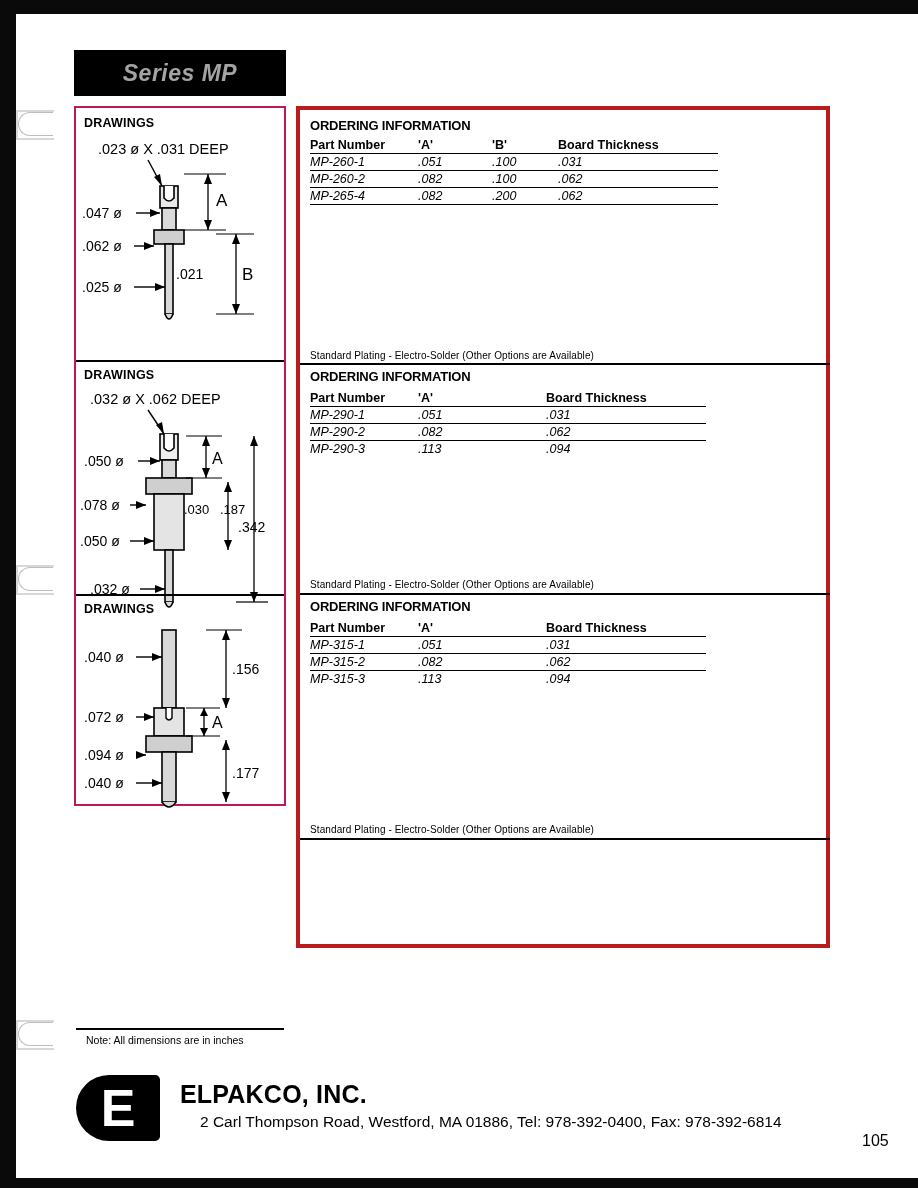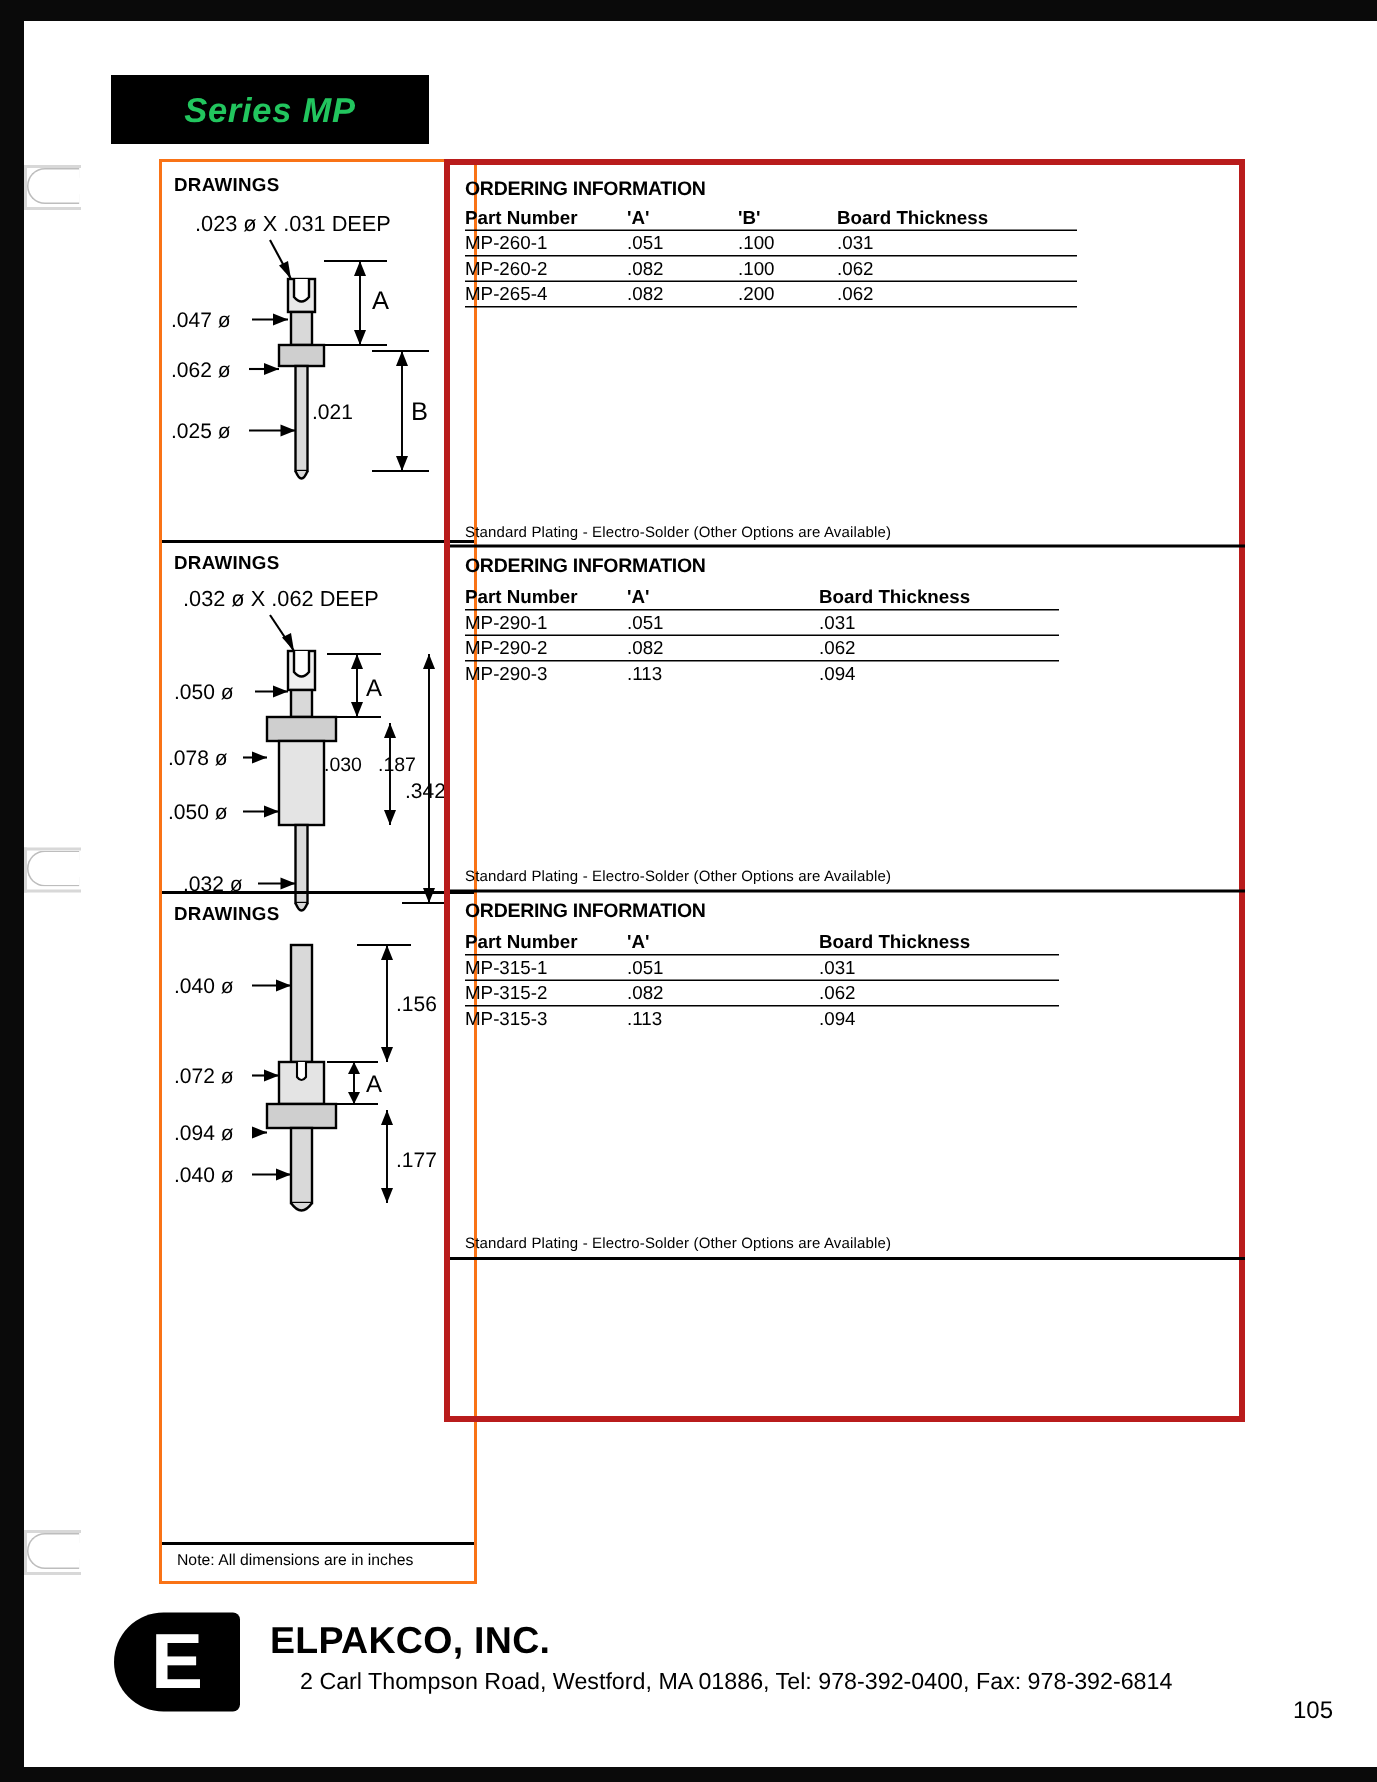--- a/index.html
+++ b/index.html
@@ -55,21 +55,21 @@
     border-top: 1px solid #bdbdbd;
     border-bottom: 1px solid #bdbdbd;
     border-left: 1px solid #bdbdbd;
     border-radius: 14px 0 0 14px;
   }
 
   
   .hdr-left, .hdr-right {
     position: absolute;
     background: #000;
-    color: #22c55e;
+    color: #a3a3a3;
     display: flex;
     align-items: center;
     justify-content: center;
     font-weight: bold;
     letter-spacing: .5px;
   }
   .hdr-left {
     left: 74px; top: 50px;
     width: 212px; height: 46px;
     font-size: 23px;
@@ -78,24 +78,23 @@
   .hdr-right {
     left: 296px; top: 50px;
     width: 534px; height: 46px;
     font-size: 22px;
   }
 
   
   .left-col {
     position: absolute;
     left: 74px; top: 106px;
-    width: 212px; height: 950px;
-    border: 2px solid #f97316;
+    width: 212px; height: 700px;
+    border: 2px solid #be185d;
     box-sizing: border-box;
-    margin-left: 32px;
   }
   .right-col {
     position: absolute;
     left: 296px; top: 106px;
     width: 534px; height: 842px;
     border: 4px solid #b91c1c;
     box-sizing: border-box;
   }
 
   .drw-label {
@@ -139,20 +138,21 @@
     padding: 0 0 1px 0;
     border-bottom: 1.6px solid #000;
     white-space: nowrap;
   }
   .tbl td {
     font-size: 12.5px;
     padding: 1px 0 1px 0;
     border-bottom: 1px solid #000;
     white-space: nowrap;
     font-family: "Liberation Sans", sans-serif;
+    font-style: italic;
   }
   .tbl tr:last-child td { border-bottom: 1px solid #000; }
   .c-pn { width: 108px; }
   .c-a  { width: 74px; }
   .c-b  { width: 66px; }
   .c-bt { width: 160px; }
   .c-a2 { width: 128px; }
 
   .plating {
     position: absolute;

